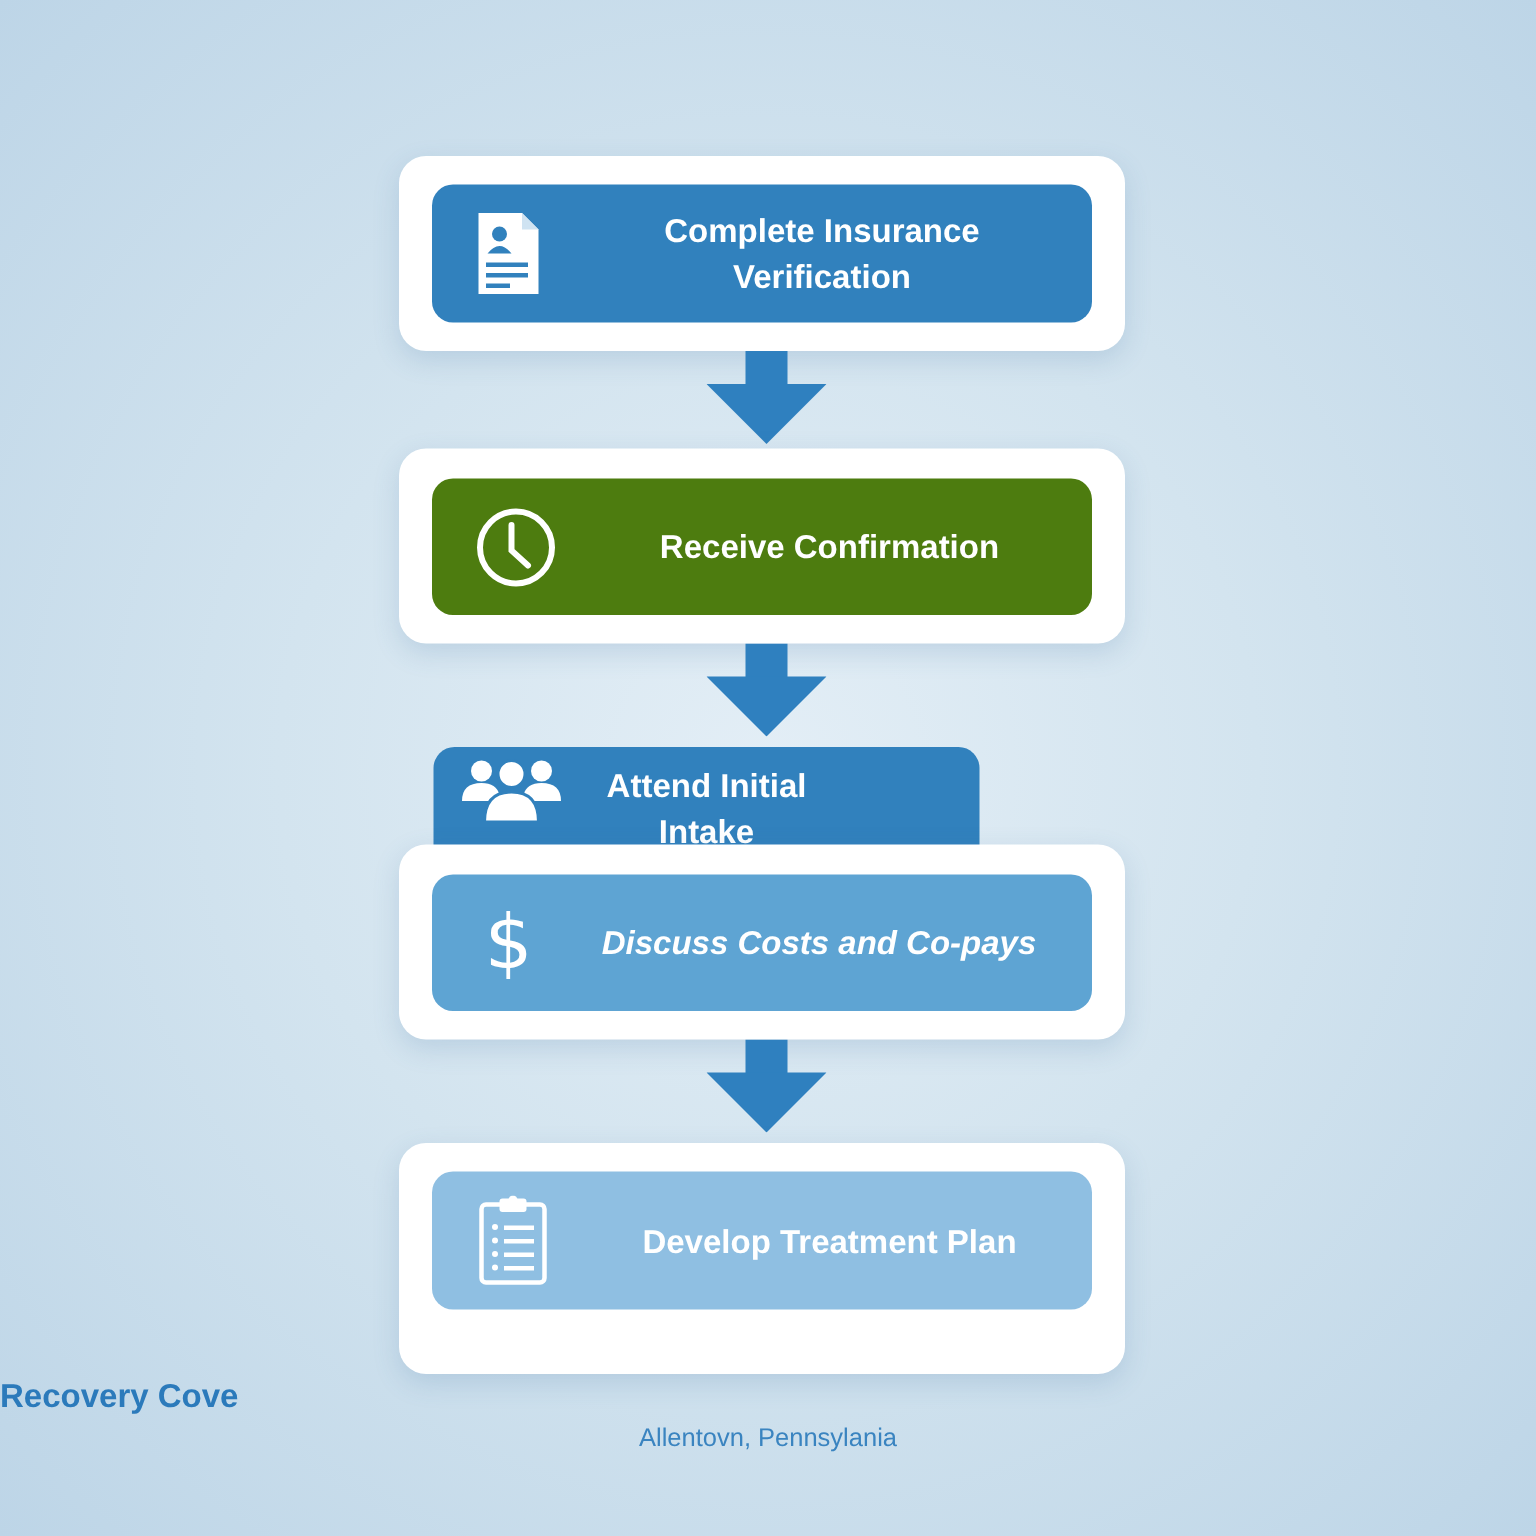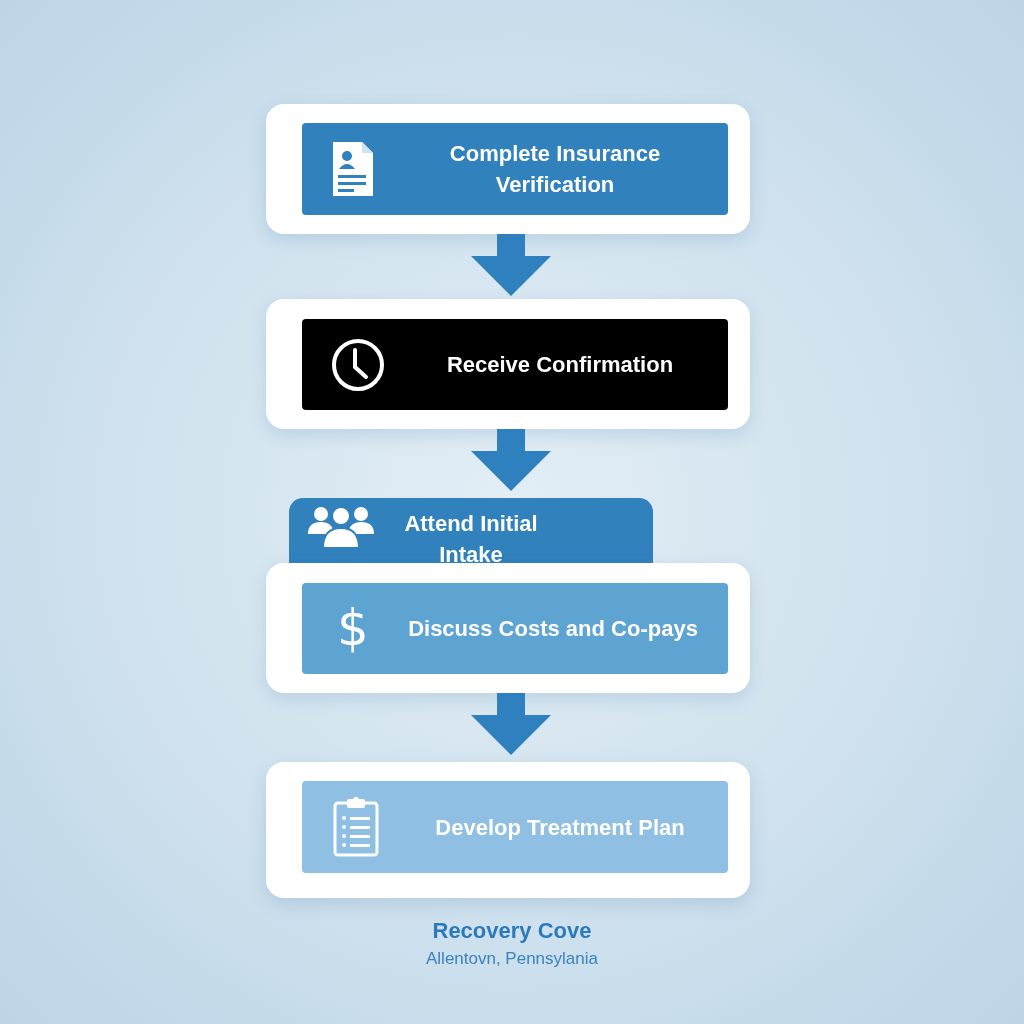--- a/index.html
+++ b/index.html
@@ -6,27 +6,27 @@
   body{
     width:1024px;height:1024px;overflow:hidden;position:relative;
     background: radial-gradient(ellipse at 50% 50%, #e3eef6 0%, #d3e4ef 45%, #bdd5e7 100%);
     font-family:"Liberation Sans", sans-serif;
   }
   .card{
     position:absolute;left:266px;width:484px;background:#ffffff;border-radius:18px;
     box-shadow:0 6px 18px rgba(60,110,160,0.18);
   }
   .step{
-    position:absolute;left:36px;right:22px;border-radius:4px;
+    position:absolute;left:22px;right:22px;border-radius:14px;
     display:flex;align-items:center;color:#fff;font-weight:bold;font-size:22px;
   }
   .icon{position:absolute;left:28px;display:flex;align-items:center;justify-content:center;}
   .label{position:absolute;left:110px;right:20px;text-align:center;line-height:31px;}
   .arrow{position:absolute;left:471px;width:80px;height:62px;}
-  .footer-title{position:absolute;left:0;right:0;top:918px;text-align:center;color:#2b7abb;font-size:22px;font-weight:bold;}
+  .footer-title{position:absolute;left:0;right:0;top:918px;color:#2b7abb;font-size:22px;font-weight:bold;}
   .footer-sub{position:absolute;left:0;right:0;top:949px;text-align:center;color:#3a84c0;font-size:17px;}
 </style>
 </head>
 <body>
 
 <div class="card" style="top:104px;height:130px;">
   <div class="step" style="top:19px;height:92px;background:#3181bd;">
     <span class="icon" style="top:16px;">
       <svg width="46" height="60" viewBox="0 0 46 60">
         <path d="M3 3 H32 L43 14 V57 H3 Z" fill="#fff"></path>
@@ -41,21 +41,21 @@
     <span class="label" style="left:120px;right:40px;">Complete Insurance Verification</span>
   </div>
 </div>
 
 <svg class="arrow" style="top:234px;" viewBox="0 0 80 62">
   <rect x="26" y="0" width="28" height="24" fill="#2f80bf"></rect>
   <polygon points="0,22 80,22 40,62" fill="#2f80bf"></polygon>
 </svg>
 
 <div class="card" style="top:299px;height:130px;">
-  <div class="step" style="top:20px;height:91px;background:#000000;">
+  <div class="step" style="top:20px;height:91px;background:#4d7c0f;">
     <span class="icon" style="top:18px;">
       <svg width="56" height="56" viewBox="0 0 56 56">
         <circle cx="28" cy="28" r="24" fill="none" stroke="#fff" stroke-width="4"></circle>
         <path d="M25 13 V30 L36 40" fill="none" stroke="#fff" stroke-width="4" stroke-linecap="round"></path>
       </svg>
     </span>
     <span class="label">Receive Confirmation</span>
   </div>
 </div>
 
@@ -78,30 +78,30 @@
   <span class="label" style="top:10px;left:100px;right:100px;">Attend Initial Intake</span>
 </div>
 
 <div class="card" style="top:563px;height:130px;">
   <div class="step" style="top:20px;height:91px;background:#5ea4d3;">
     <span class="icon" style="top:14px;left:34px;font-size:48px;font-weight:normal;font-family:'DejaVu Sans',sans-serif;">
       <svg width="34" height="62" viewBox="0 0 34 62">
         <text x="17" y="48" text-anchor="middle" fill="#fff" font-size="50" font-family="DejaVu Sans, sans-serif">$</text>
       </svg>
     </span>
-    <span class="label" style="left:96px;">Discuss Costs and Co-pays</span>
+    <span class="label" style="left:96px;font-style:italic;">Discuss Costs and Co-pays</span>
   </div>
 </div>
 
 <svg class="arrow" style="top:693px;" viewBox="0 0 80 62">
   <rect x="26" y="0" width="28" height="24" fill="#2f80bf"></rect>
   <polygon points="0,22 80,22 40,62" fill="#2f80bf"></polygon>
 </svg>
 
-<div class="card" style="top:762px;height:136px;">
+<div class="card" style="top:762px;height:154px;">
   <div class="step" style="top:19px;height:92px;background:#8fbfe2;">
     <span class="icon" style="top:16px;left:30px;">
       <svg width="48" height="60" viewBox="0 0 48 60">
         <rect x="3" y="6" width="42" height="52" rx="3" fill="none" stroke="#fff" stroke-width="3"></rect>
         <rect x="15" y="2" width="18" height="9" rx="2" fill="#fff"></rect>
         <circle cx="24" cy="3" r="3" fill="#fff"></circle>
         <circle cx="12" cy="21" r="2" fill="#fff"></circle>
           <rect x="18" y="20" width="20" height="3" fill="#fff"></rect>
         <circle cx="12" cy="30" r="2" fill="#fff"></circle>
           <rect x="18" y="29" width="20" height="3" fill="#fff"></rect>

